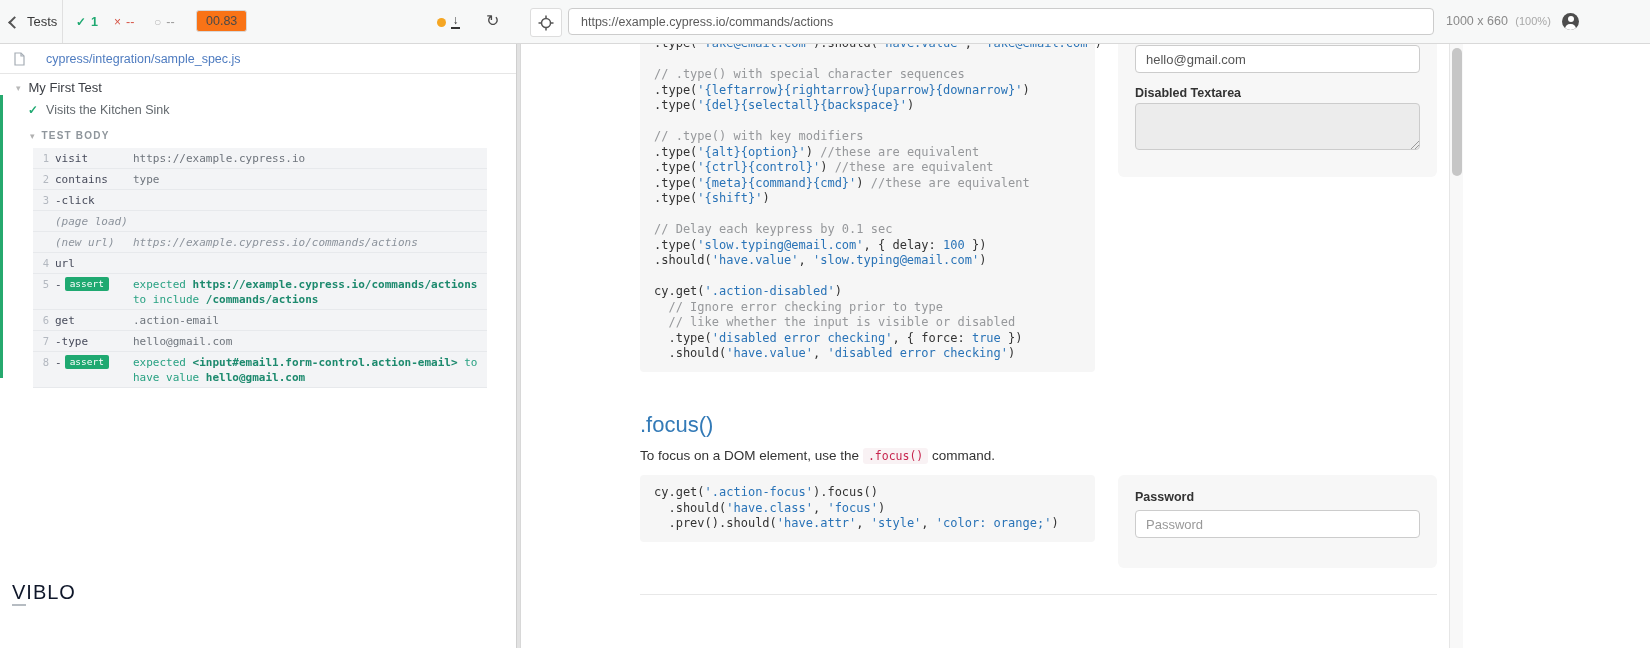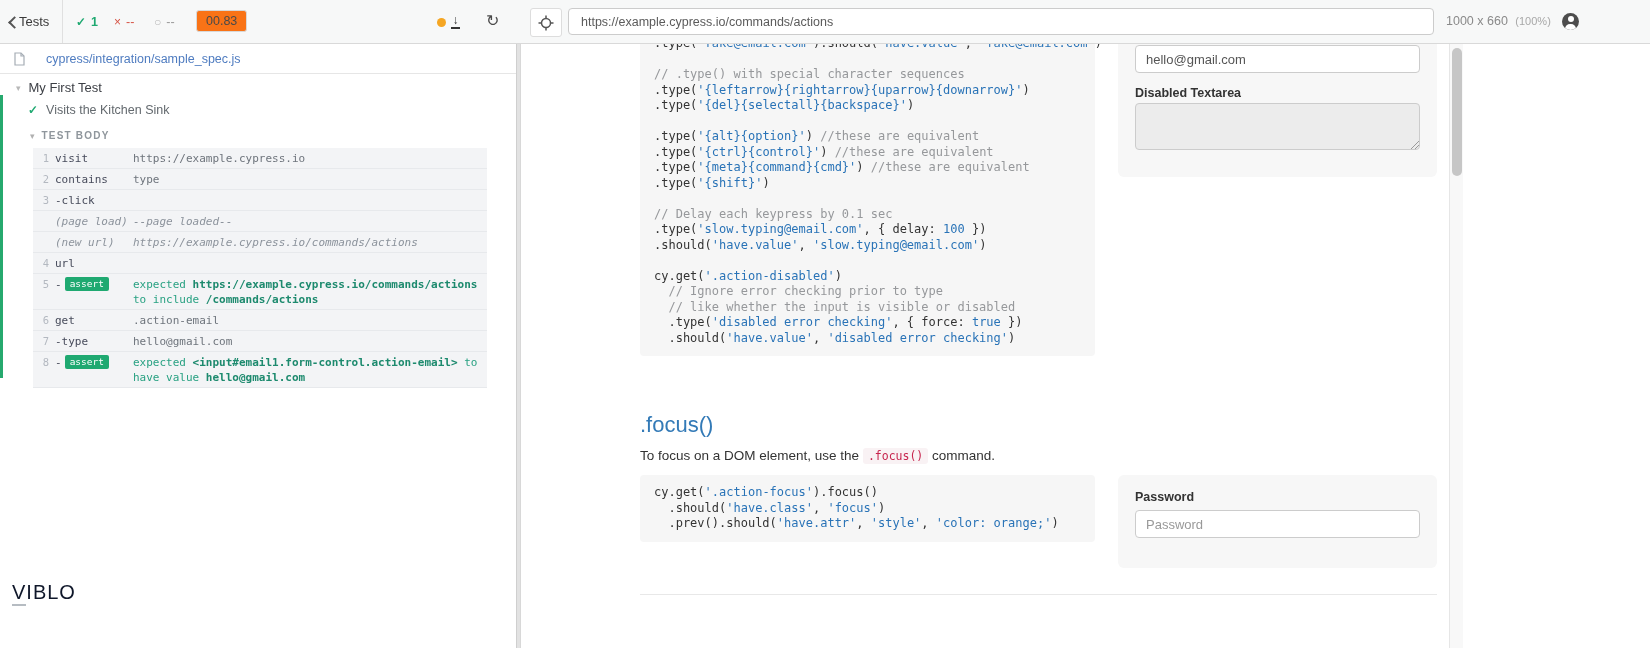--- a/index.html
+++ b/index.html
@@ -3,21 +3,21 @@
 <meta charset="utf-8">
 <style>
   html,body{margin:0;padding:0;background:#fff;}
   #canvas{position:relative;width:1650px;height:648px;background:#fff;overflow:hidden;
           font-family:"Liberation Sans",sans-serif;-webkit-font-smoothing:antialiased;}
 
   
   #top-bar{position:absolute;left:0;top:0;width:1650px;height:44px;background:#f7f8f8;
            border-bottom:1px solid #d9d9d9;box-sizing:border-box;z-index:20;}
   #left-header{position:absolute;left:0;top:0;width:516px;height:43px;}
-  .tests-btn{position:absolute;left:10px;top:0;height:43px;display:flex;align-items:center;gap:0;cursor:pointer;}
+  .tests-btn{position:absolute;left:10px;top:0;height:43px;display:flex;align-items:center;gap:8px;cursor:pointer;}
   .chev{width:7px;height:7px;border-left:2px solid #555;border-bottom:2px solid #555;
         transform:rotate(45deg);display:inline-block;margin-top:1px;}
   .tests-label{font-size:13px;color:#3a3a3a;}
   .vdiv{position:absolute;left:62px;top:0;width:1px;height:43px;background:#e0e0e0;}
   .stat{position:absolute;top:0;height:43px;display:flex;align-items:center;gap:5px;font-size:12.5px;}
   .stat.passed{left:76px;color:#1fa971;font-weight:bold;}
   .stat.failed{left:114px;color:#d65446;}
   .stat.pending{left:154px;color:#9a9a9a;}
   .stat .ic{font-size:12px;}
   .stat.pending .ic{color:#b9b9b9;}
@@ -212,21 +212,20 @@
           <span class="cmd-msg"><span>type</span></span>
         </div>
         <div class="cmd-row cmd">
           <span class="cmd-num">3</span>
           <span class="cmd-name">-click</span>
           <span class="cmd-msg"></span>
         </div>
         <div class="cmd-row event">
           <span class="cmd-num"></span>
           <span class="cmd-name">(page load)</span>
-          <span class="cmd-msg"><span>--page loaded--</span></span>
         </div>
         <div class="cmd-row event">
           <span class="cmd-num"></span>
           <span class="cmd-name">(new url)</span>
           <span class="cmd-msg"><span>https://example.cypress.io/commands/actions</span></span>
         </div>
         <div class="cmd-row cmd">
           <span class="cmd-num">4</span>
           <span class="cmd-name">url</span>
           <span class="cmd-msg"></span>
@@ -262,20 +261,21 @@
 
   <div id="aut">
 
     <div class="codeblock b1">
         <div class="code-line"><span class="tok-p">.type(</span><span class="tok-s">'fake@email.com'</span><span class="tok-p">).should(</span><span class="tok-s">'have.value'</span><span class="tok-p">, </span><span class="tok-s">'fake@email.com'</span><span class="tok-p">)</span></div>
         <div class="code-line">&nbsp;</div>
         <div class="code-line"><span class="tok-c">// .type() with special character sequences</span></div>
         <div class="code-line"><span class="tok-p">.type(</span><span class="tok-s">'{leftarrow}{rightarrow}{uparrow}{downarrow}'</span><span class="tok-p">)</span></div>
         <div class="code-line"><span class="tok-p">.type(</span><span class="tok-s">'{del}{selectall}{backspace}'</span><span class="tok-p">)</span></div>
         <div class="code-line">&nbsp;</div>
+        <div class="code-line"><span class="tok-c">// .type() with key modifiers</span></div>
         <div class="code-line"><span class="tok-p">.type(</span><span class="tok-s">'{alt}{option}'</span><span class="tok-p">) </span><span class="tok-c">//these are equivalent</span></div>
         <div class="code-line"><span class="tok-p">.type(</span><span class="tok-s">'{ctrl}{control}'</span><span class="tok-p">) </span><span class="tok-c">//these are equivalent</span></div>
         <div class="code-line"><span class="tok-p">.type(</span><span class="tok-s">'{meta}{command}{cmd}'</span><span class="tok-p">) </span><span class="tok-c">//these are equivalent</span></div>
         <div class="code-line"><span class="tok-p">.type(</span><span class="tok-s">'{shift}'</span><span class="tok-p">)</span></div>
         <div class="code-line">&nbsp;</div>
         <div class="code-line"><span class="tok-c">// Delay each keypress by 0.1 sec</span></div>
         <div class="code-line"><span class="tok-p">.type(</span><span class="tok-s">'slow.typing@email.com'</span><span class="tok-p">, { delay: </span><span class="tok-k">100</span><span class="tok-p"> })</span></div>
         <div class="code-line"><span class="tok-p">.should(</span><span class="tok-s">'have.value'</span><span class="tok-p">, </span><span class="tok-s">'slow.typing@email.com'</span><span class="tok-p">)</span></div>
         <div class="code-line">&nbsp;</div>
         <div class="code-line"><span class="tok-p">cy.get(</span><span class="tok-s">'.action-disabled'</span><span class="tok-p">)</span></div>

